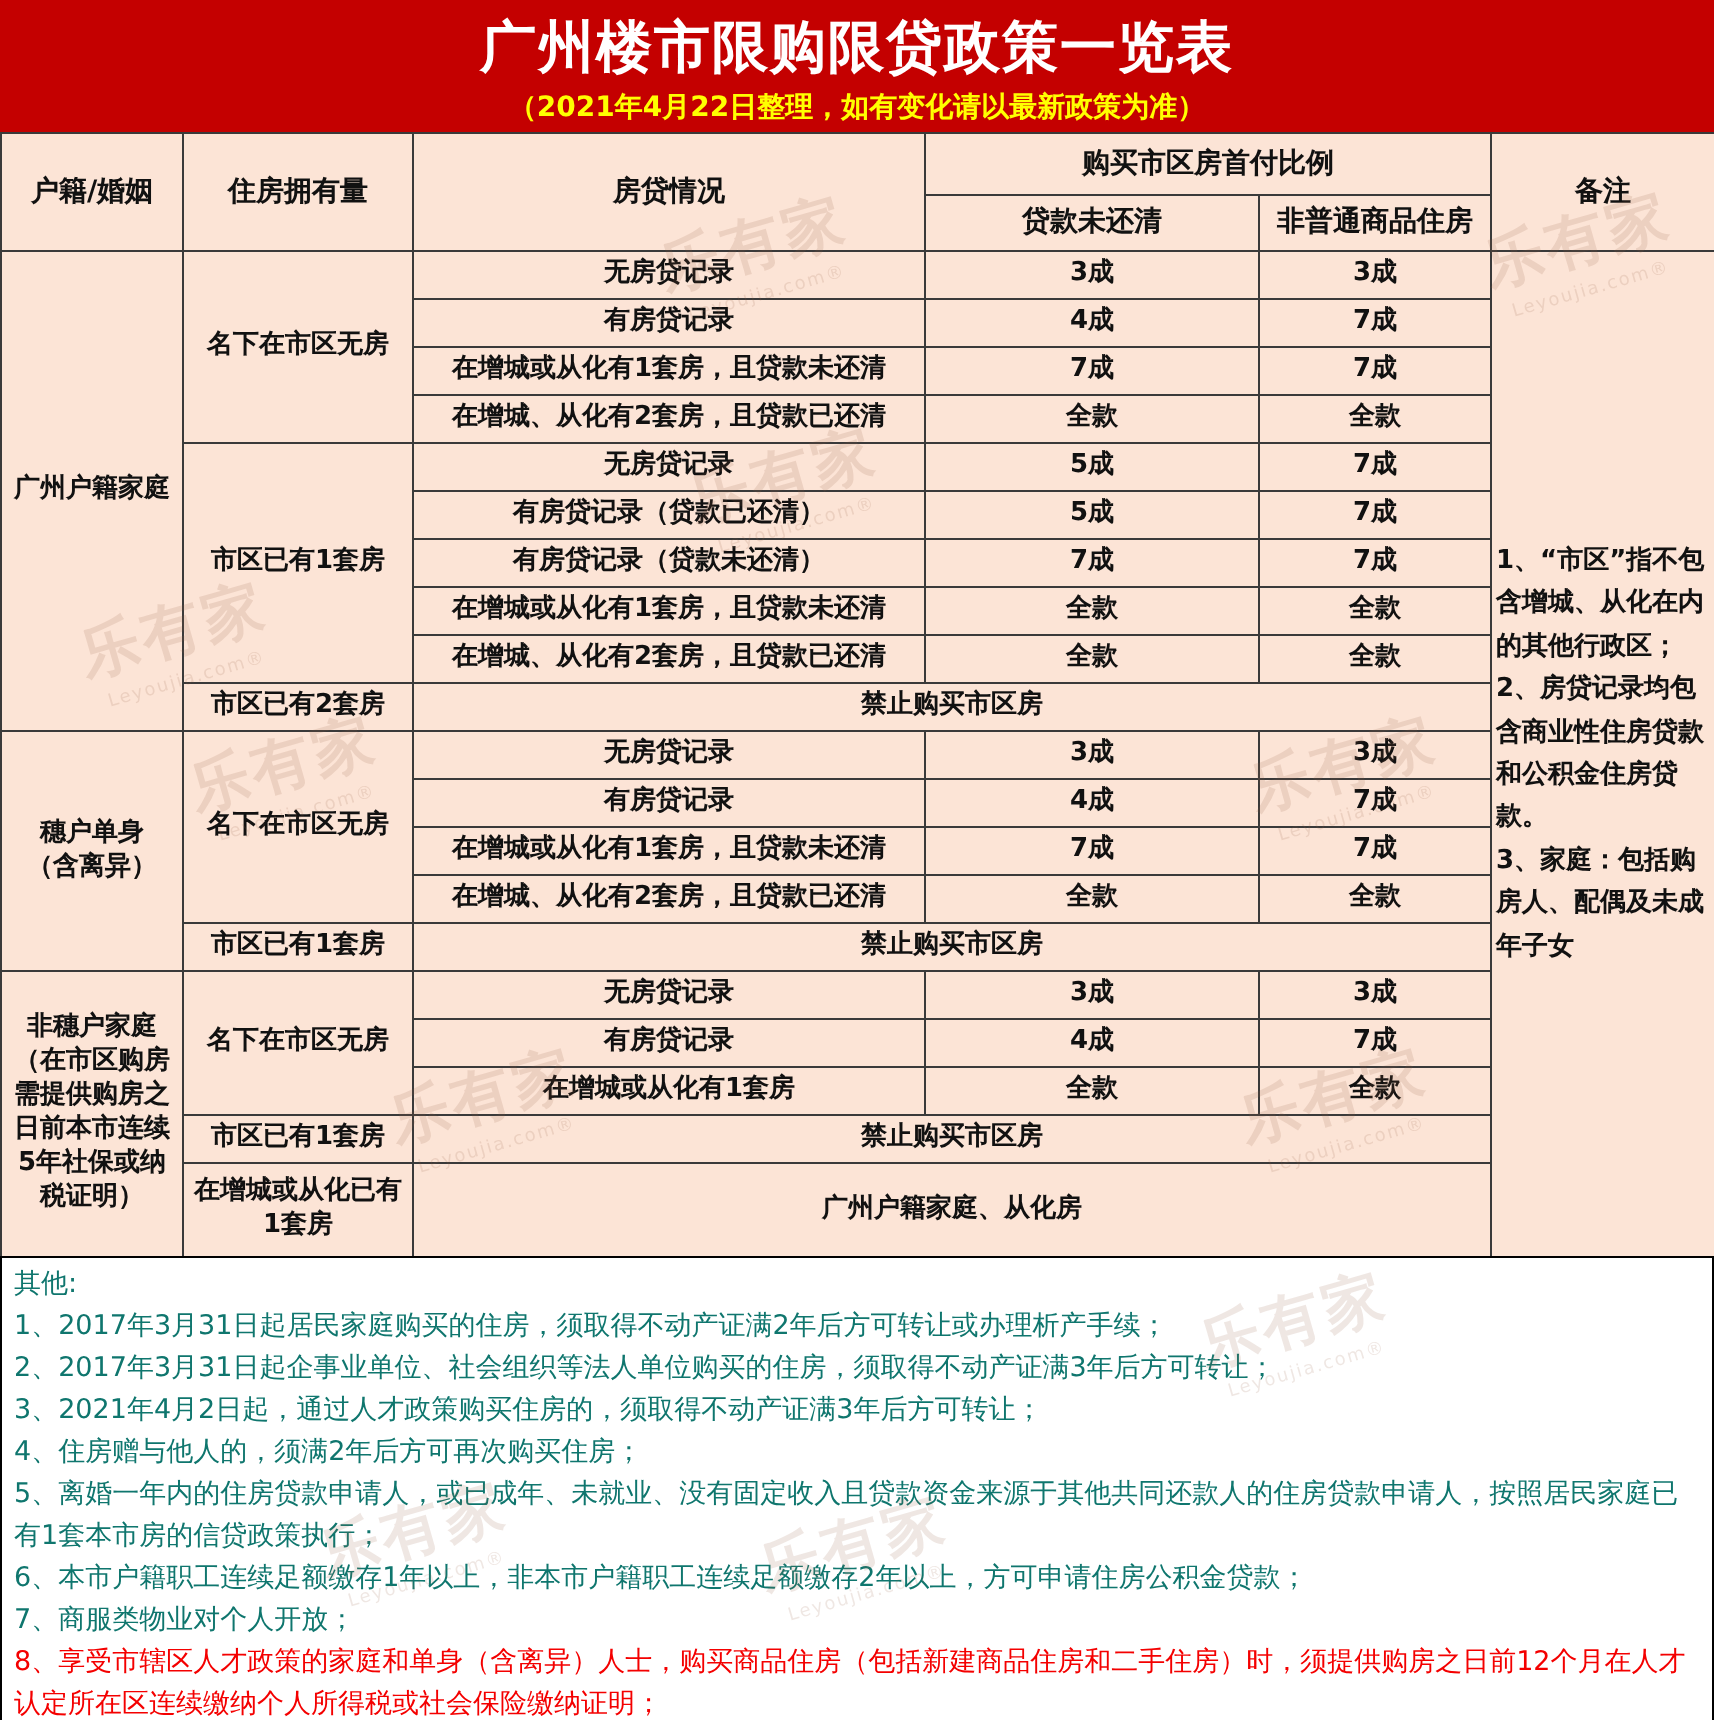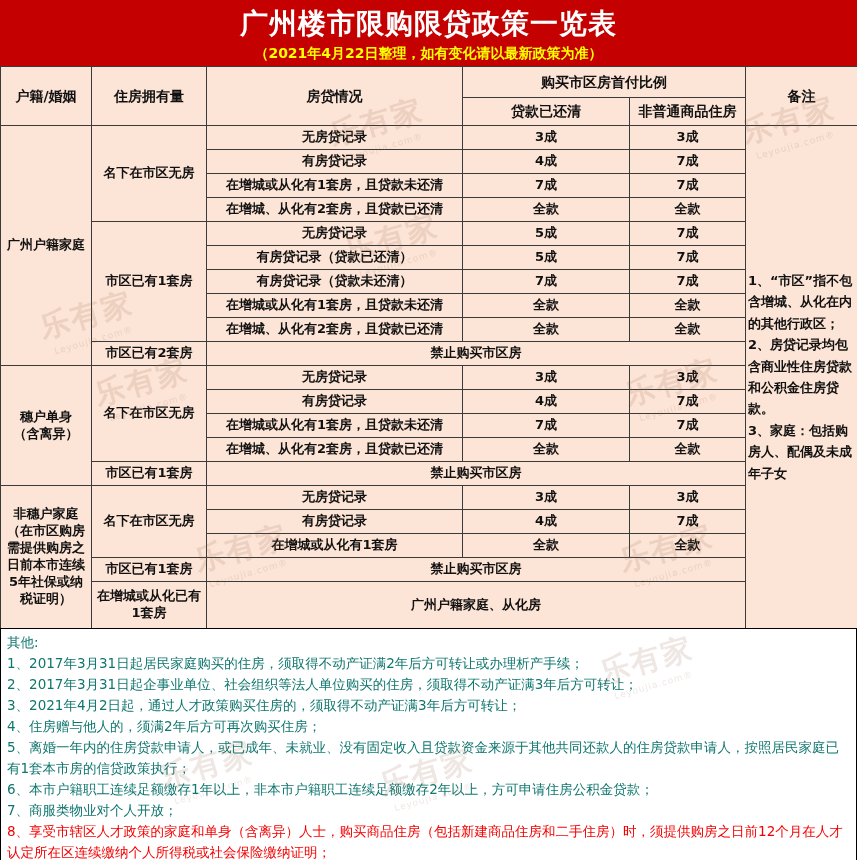--- a/index.html
+++ b/index.html
@@ -65,21 +65,21 @@
     <tbody>
 
       <tr class="hrow1">
         <td rowspan="2">户籍/婚姻</td>
         <td rowspan="2">住房拥有量</td>
         <td rowspan="2">房贷情况</td>
         <td colspan="2">购买市区房首付比例</td>
         <td rowspan="2">备注</td>
       </tr>
       <tr class="hrow2">
-        <td>贷款已还清</td>
+        <td>贷款未还清</td>
         <td>非普通商品住房</td>
       </tr>
 
       <tr class="r">
         <td rowspan="10" class="pre">广州户籍家庭</td>
         <td rowspan="4">名下在市区无房</td>
         <td>无房贷记录</td>
         <td>3成</td>
         <td>3成</td>
         <td rowspan="20" class="remark-cell">

